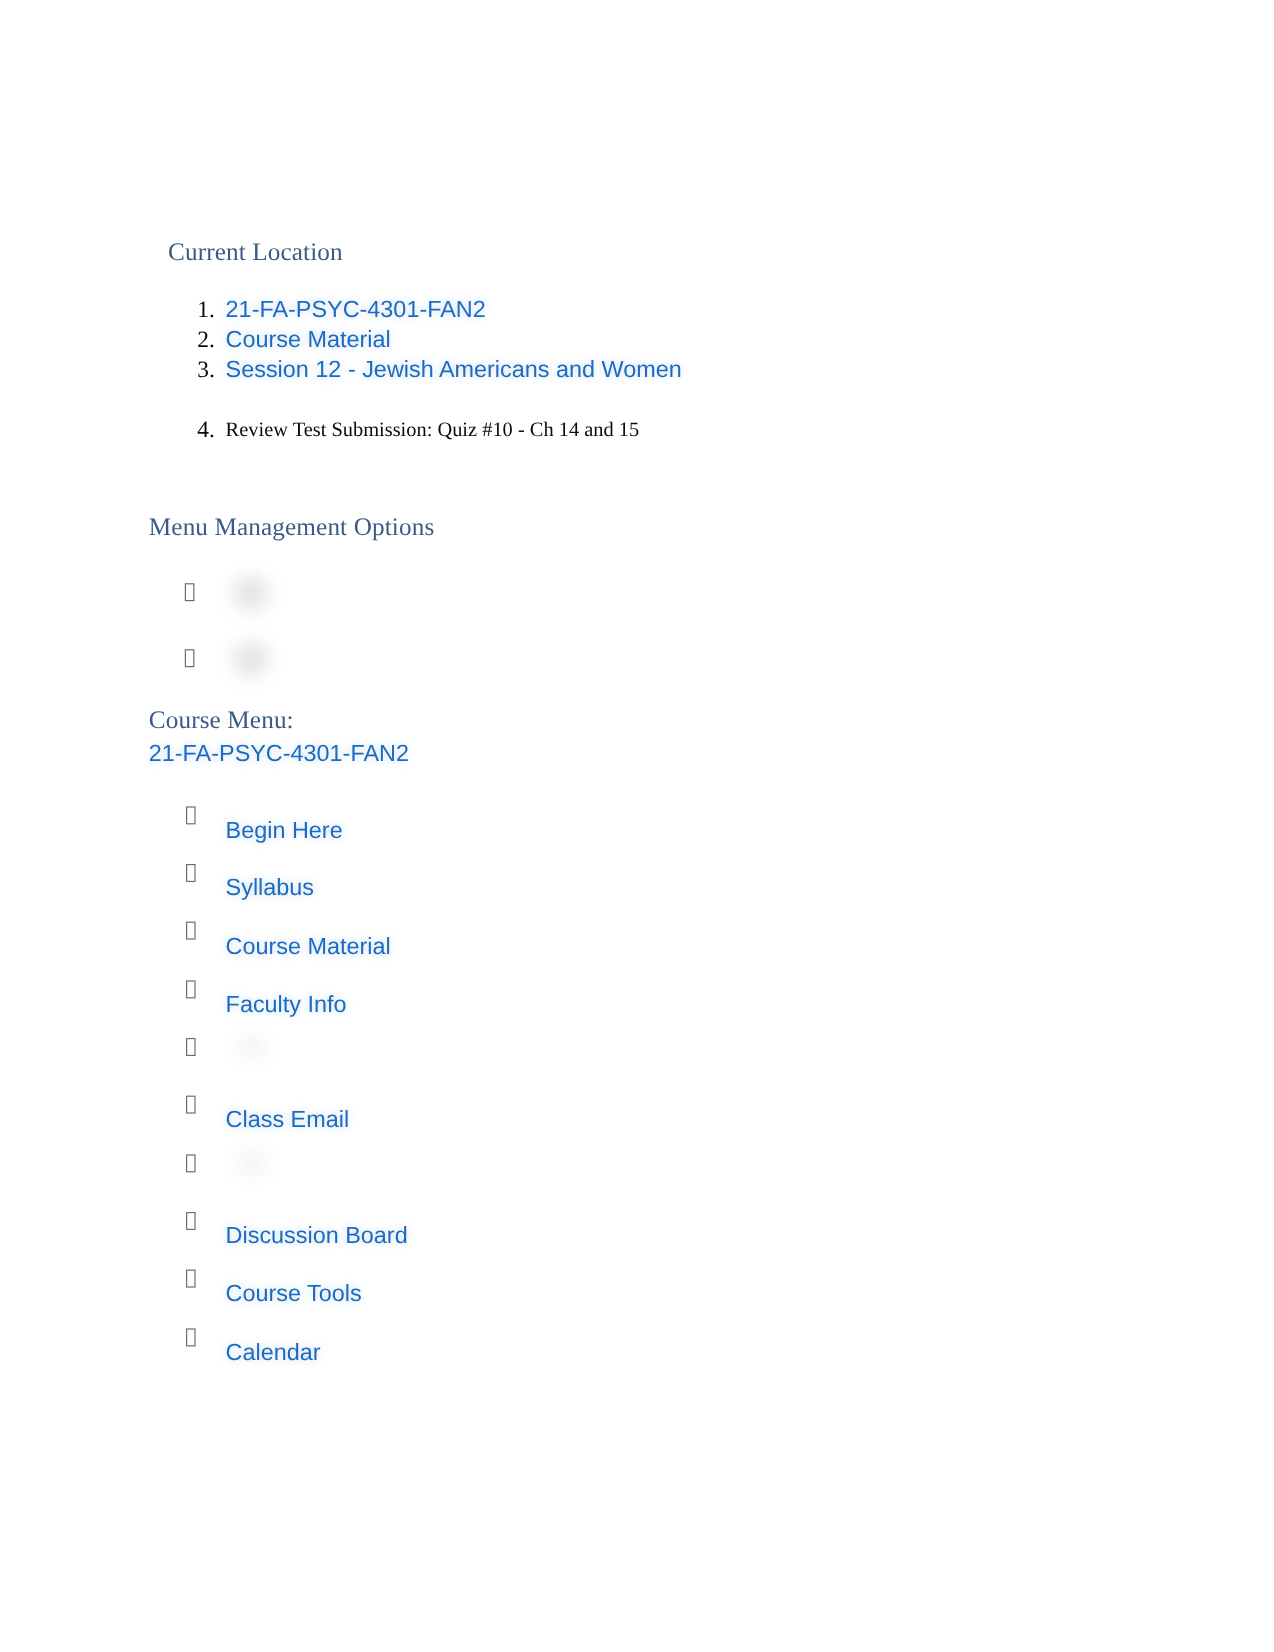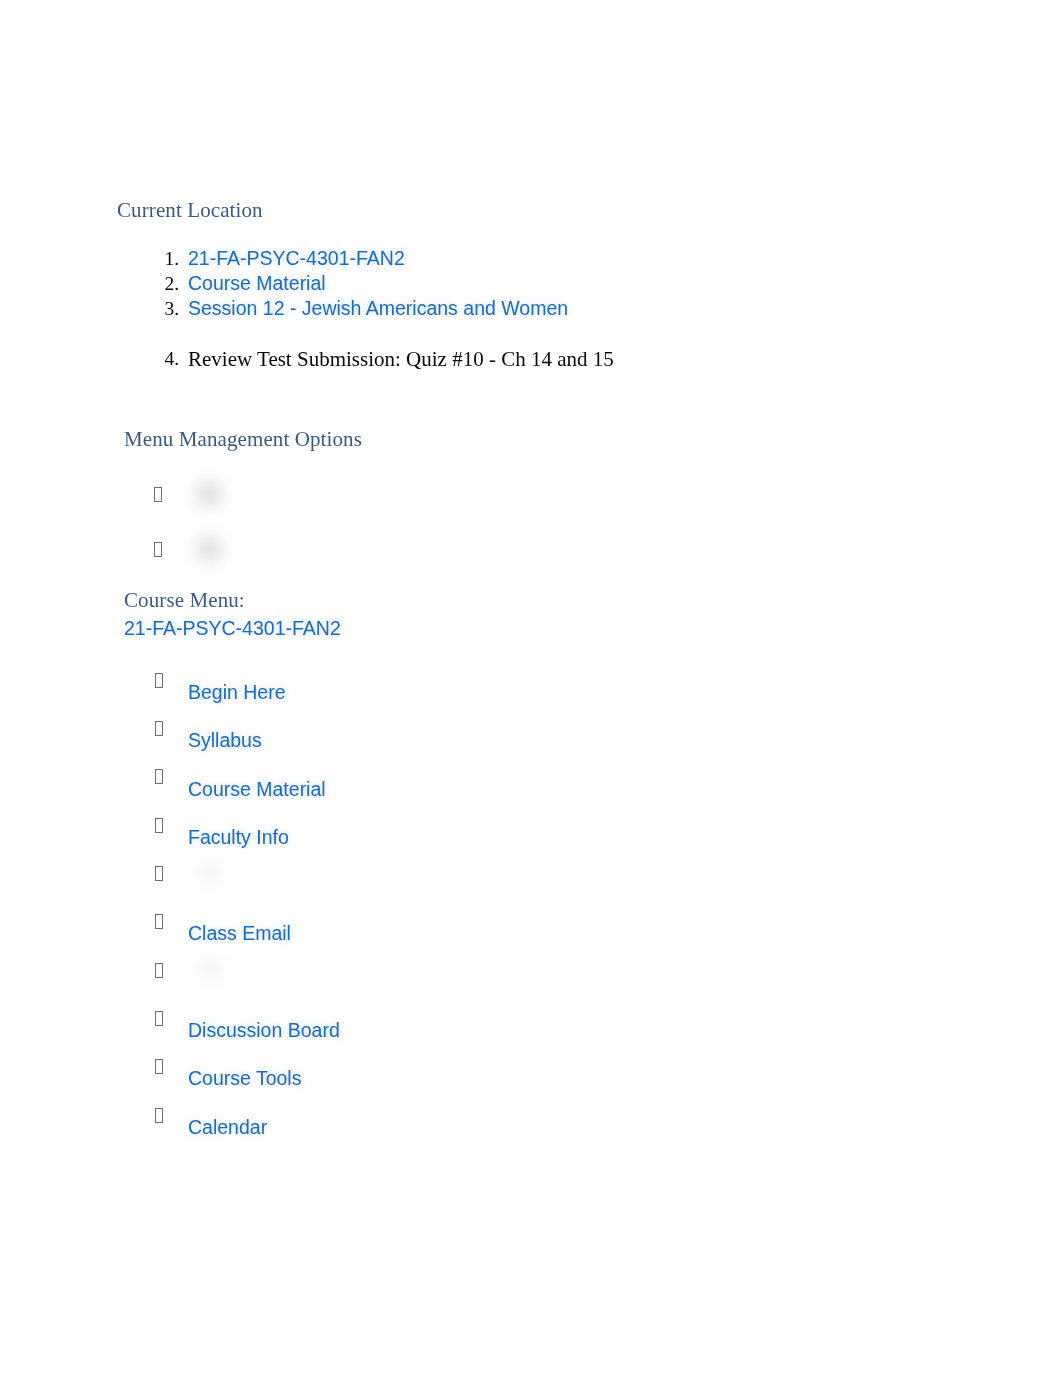--- a/index.html
+++ b/index.html
@@ -45,29 +45,29 @@
     display: inline-block;
     text-align: right;
   }
   .lnk-glow {
     
     text-shadow: 0 0 7px rgba(190, 212, 232, 0.85);
   }
 
   .plain {
     color: #0a0a0a;
-    font-size: 21px;
+    font-size: 17px;
     font-family: "Liberation Serif", "DejaVu Serif", serif;
     line-height: 1.3;
   }
 
   
   #current-location-heading {
     position: absolute;
-    left: 117px;
+    left: 140px;
     top: 197px;
   }
 
   #breadcrumb {
     position: absolute;
     left: 124px;
     top: 246px;
     margin: 0;
     padding: 0;
     list-style: none;

